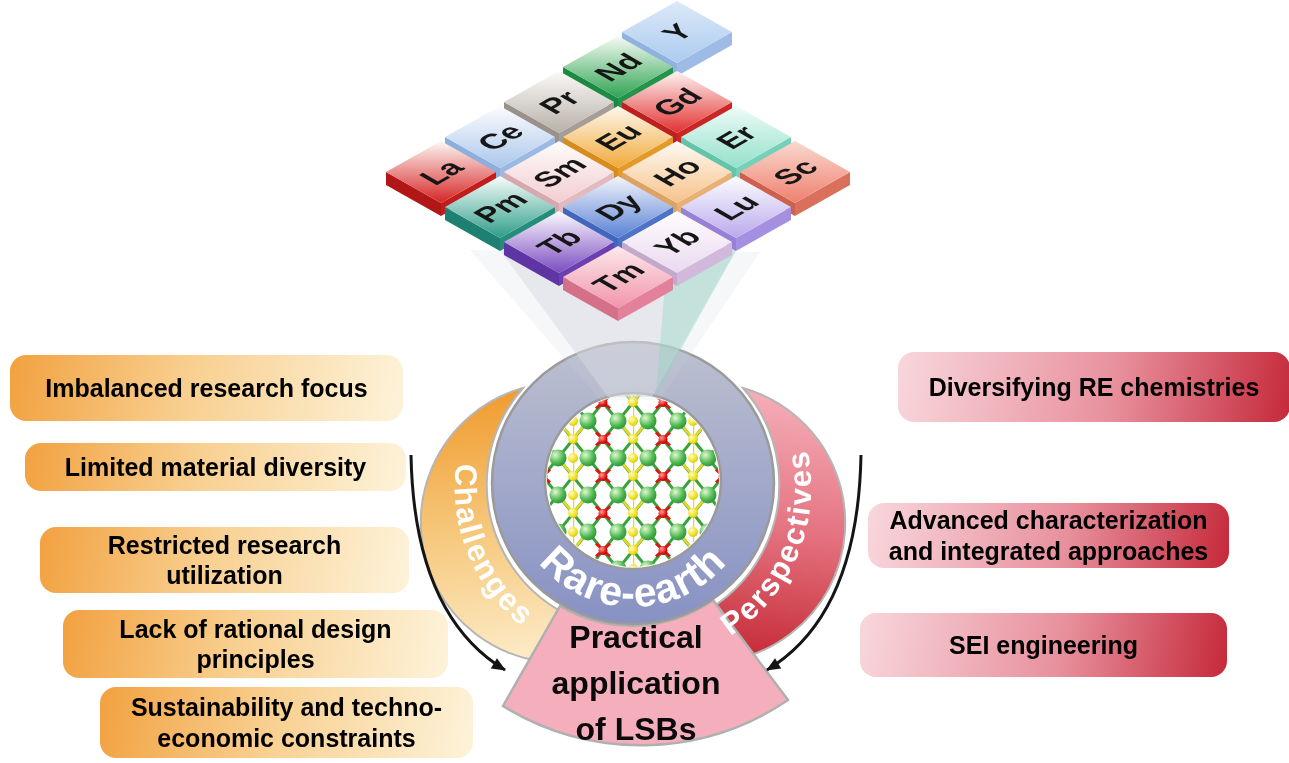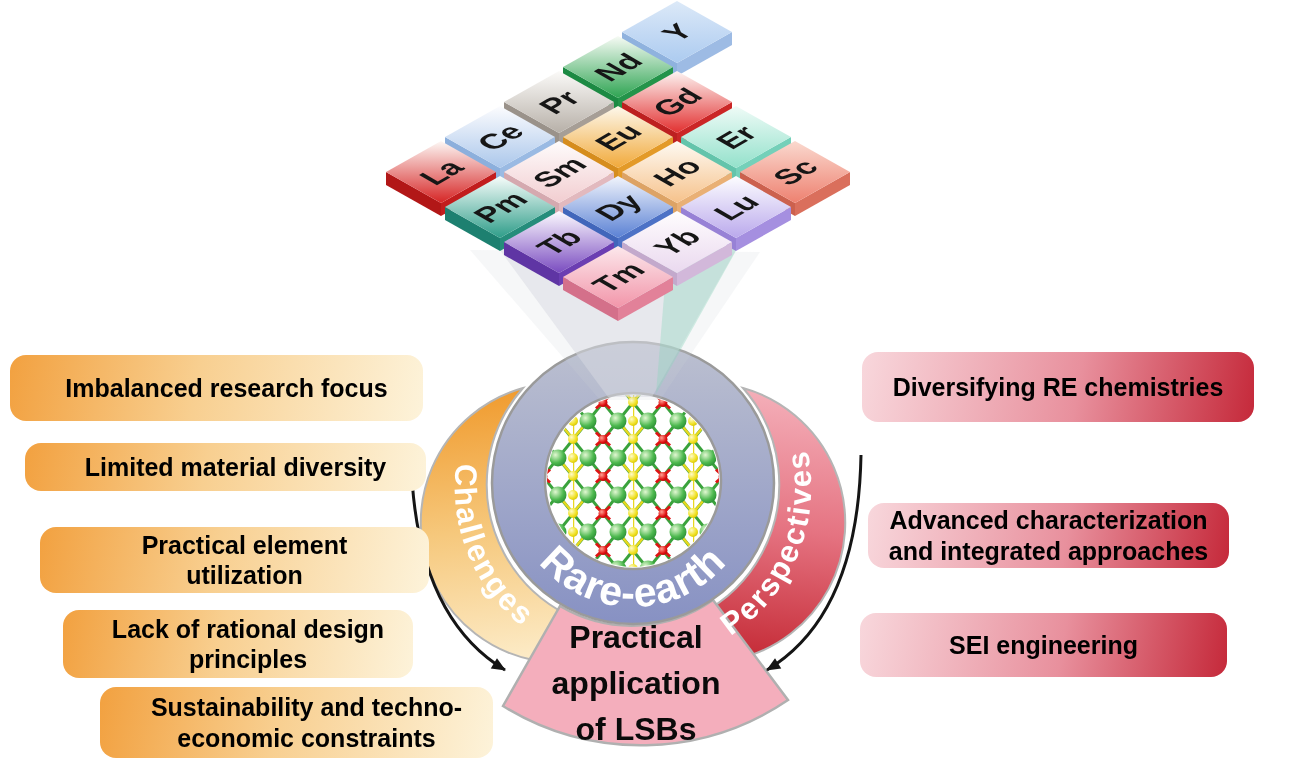--- a/index.html
+++ b/index.html
@@ -2,21 +2,21 @@
 <html><head>
 <meta charset="utf-8">
 <style>
   html,body{margin:0;padding:0;background:#fff;}
   .stage{position:relative;width:1289px;height:763px;background:#fff;overflow:hidden;
          font-family:"Liberation Sans",sans-serif;}
   svg.layer{position:absolute;left:0;top:0;width:1289px;height:763px;}
   .box{position:absolute;display:flex;align-items:center;justify-content:center;
        text-align:center;font-weight:700;font-size:25px;line-height:1.22;
        border-radius:16px;white-space:pre-line;color:#000;}
-  .box.left{background:linear-gradient(100deg,#f2a140 0%,#f8cf90 45%,#fdf3da 100%);padding-left:20px;}
+  .box.left{background:linear-gradient(100deg,#f2a140 0%,#f8cf90 45%,#fdf3da 100%);}
   .box.right{background:linear-gradient(100deg,#f8d7dc 0%,#e8909d 55%,#c5293a 100%);}
   .tile-label{font-weight:700;font-size:30px;fill:#161616;
               font-family:"Liberation Sans",sans-serif;}
   .arc-label{font-weight:700;font-size:31px;fill:#ffffff;letter-spacing:2px;
              font-family:"Liberation Sans",sans-serif;}
   .ring-label{font-weight:700;font-size:41px;fill:#ffffff;letter-spacing:1px;
               font-family:"Liberation Sans",sans-serif;}
   .app-line{font-weight:700;font-size:32px;fill:#0a0a0a;text-anchor:middle;
             font-family:"Liberation Sans",sans-serif;}
   .bond-g{stroke:#3aa23c;stroke-width:3;}
@@ -293,25 +293,25 @@
           <text transform="translate(618,277) matrix(0.866,-0.5,0.866,0.5,0,0)" text-anchor="middle" dy="0.36em" class="tile-label">Tm</text>
         </g>
       </g>
 
     <path d="M 411,455 Q 414,615 505,670" fill="none" stroke="#151515" stroke-width="3" marker-end="url(#arrowhead)"></path>
     <path d="M 861,455 Q 858,615 767,670" fill="none" stroke="#151515" stroke-width="3" marker-end="url(#arrowhead)"></path>
   </svg>
 
   <div class="box left" style="left:10px;top:355px;width:393px;height:66px">Imbalanced research focus</div>
   <div class="box left" style="left:25px;top:443px;width:381px;height:48px">Limited material diversity</div>
-  <div class="box left" style="left:40px;top:527px;width:369px;height:66px">Practical element
+  <div class="box left" style="left:40px;top:527px;width:369px;height:66px">Restricted research
 utilization</div>
-  <div class="box left" style="left:63px;top:610px;width:330px;height:68px">Lack of rational design
+  <div class="box left" style="left:63px;top:610px;width:385px;height:68px">Lack of rational design
 principles</div>
   <div class="box left" style="left:100px;top:687px;width:373px;height:71px">Sustainability and techno-
 economic constraints</div>
 
-  <div class="box right" style="left:862px;top:352px;width:392px;height:70px">Diversifying RE chemistries</div>
+  <div class="box right" style="left:898px;top:352px;width:392px;height:70px">Diversifying RE chemistries</div>
   <div class="box right" style="left:868px;top:503px;width:361px;height:65px">Advanced characterization
 and integrated approaches</div>
   <div class="box right" style="left:860px;top:613px;width:367px;height:64px">SEI engineering</div>
 
 </div>
 
 </body></html>

